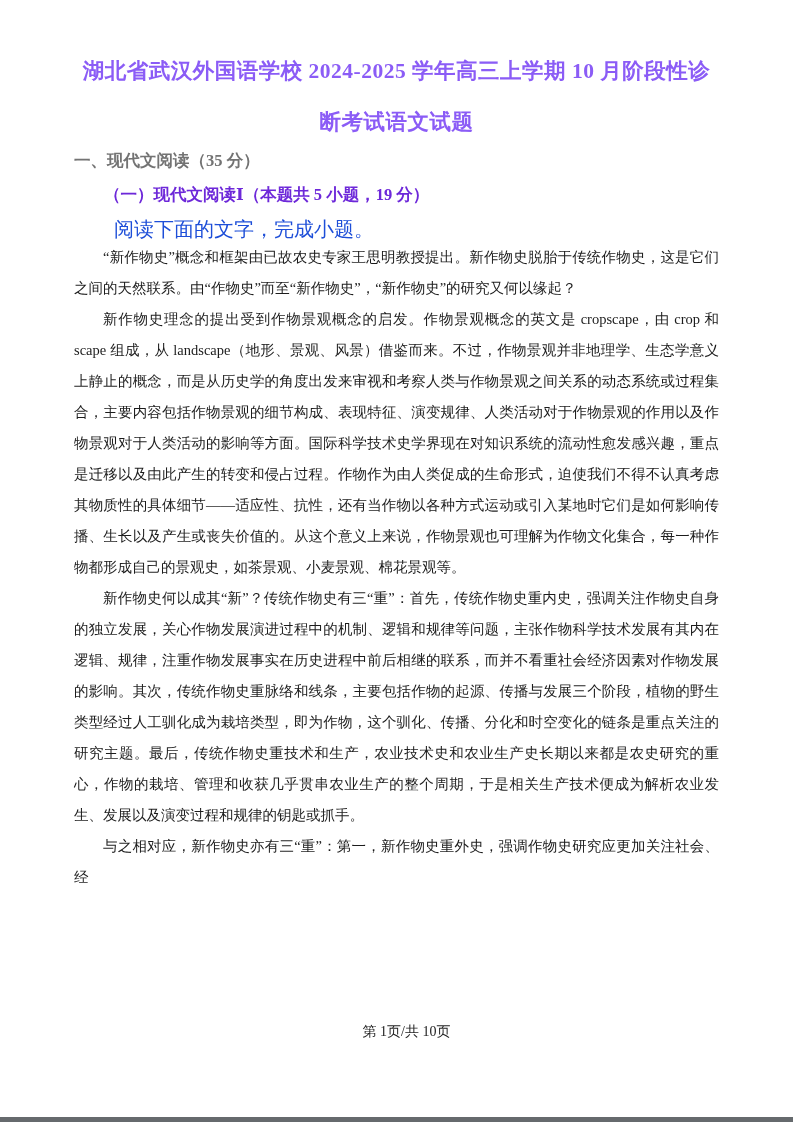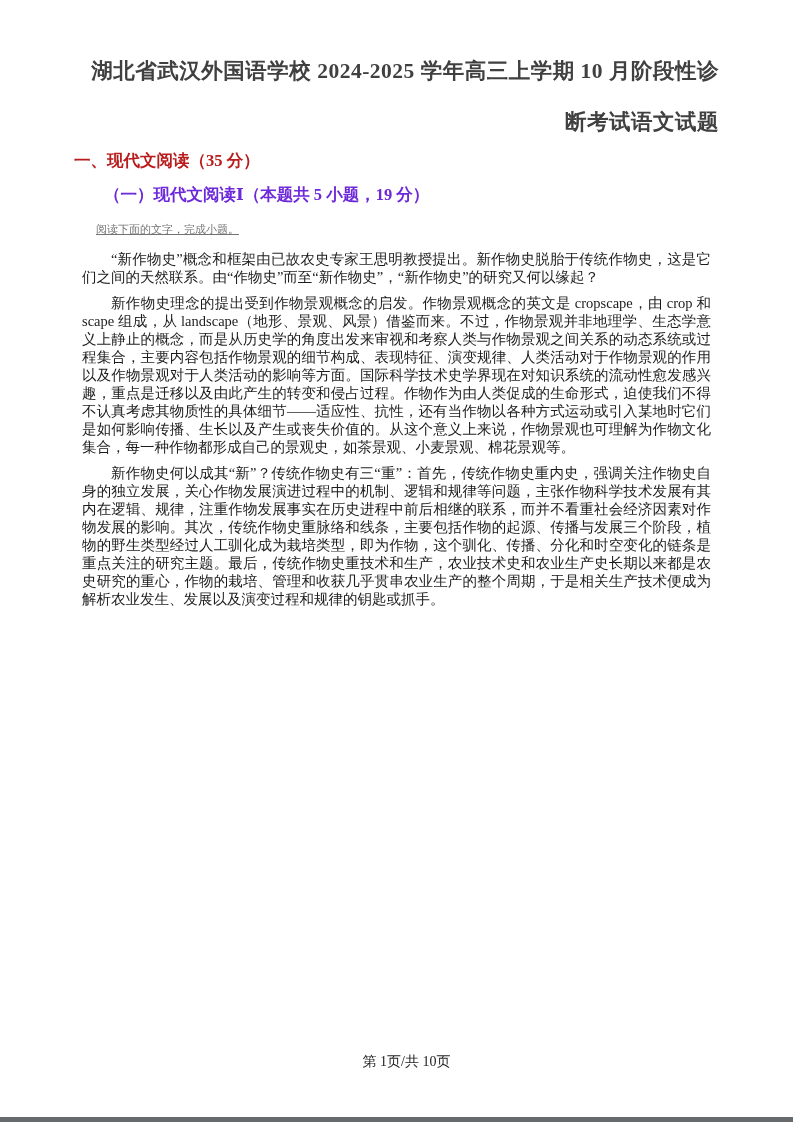--- a/index.html
+++ b/index.html
@@ -16,59 +16,58 @@
     font-family: "Liberation Serif", "DejaVu Serif", serif;
     color: #000000;
   }
   .content {
     padding: 46px 74px 0 74px;
   }
   .doc-title {
     margin: 0;
     font-size: 21.5px;
     font-weight: bold;
-    text-align: right;
+    text-align: center;
     line-height: 51px;
     letter-spacing: 0.5px;
-    color: #404040;
+    color: #8b5cf6;
   }
   .section-heading {
     margin: 0;
     font-size: 16.5px;
     font-weight: bold;
     line-height: 26px;
-    color: #b91c1c;
+    color: #737373;
   }
   .subsection-heading {
     margin: 8px 0 0 0;
     font-size: 16.5px;
     font-weight: bold;
     line-height: 26px;
     text-indent: 30px;
     color: #6d28d9;
   }
   .instruction {
     margin: 8px 0 0 0;
-    font-size: 11px;
+    font-size: 20px;
     line-height: 26px;
     text-indent: 2em;
-    color: #737373;
-    text-decoration: underline;
+    color: #1d4ed8;
   }
   .passage-para {
-    margin: 8px;
+    margin: 0;
     font-size: 14.5px;
-    line-height: 18px;
+    line-height: 31px;
     text-align: justify;
     text-indent: 2em;
     color: #1c1c1c;
   }
   .footer {
     position: absolute;
-    top: 1052px;
+    top: 1022px;
     left: 0;
     right: 0;
     text-align: center;
     font-size: 14px;
     line-height: 20px;
     color: #222222;
     padding-left: 20px;
   }
   .page-bottom-edge {
     position: absolute;
@@ -84,16 +83,17 @@
 
 <div class="page">
   <div class="content">
     <h1 class="doc-title">湖北省武汉外国语学校 2024-2025 学年高三上学期 10 月阶段性诊断考试语文试题</h1>
     <h2 class="section-heading">一、现代文阅读（35 分）</h2>
     <h3 class="subsection-heading">（一）现代文阅读Ⅰ（本题共 5 小题，19 分）</h3>
     <p class="instruction">阅读下面的文字，完成小题。</p>
     <p class="passage-para">“新作物史”概念和框架由已故农史专家王思明教授提出。新作物史脱胎于传统作物史，这是它们之间的天然联系。由“作物史”而至“新作物史”，“新作物史”的研究又何以缘起？</p>
     <p class="passage-para">新作物史理念的提出受到作物景观概念的启发。作物景观概念的英文是 cropscape，由 crop 和 scape 组成，从 landscape（地形、景观、风景）借鉴而来。不过，作物景观并非地理学、生态学意义上静止的概念，而是从历史学的角度出发来审视和考察人类与作物景观之间关系的动态系统或过程集合，主要内容包括作物景观的细节构成、表现特征、演变规律、人类活动对于作物景观的作用以及作物景观对于人类活动的影响等方面。国际科学技术史学界现在对知识系统的流动性愈发感兴趣，重点是迁移以及由此产生的转变和侵占过程。作物作为由人类促成的生命形式，迫使我们不得不认真考虑其物质性的具体细节——适应性、抗性，还有当作物以各种方式运动或引入某地时它们是如何影响传播、生长以及产生或丧失价值的。从这个意义上来说，作物景观也可理解为作物文化集合，每一种作物都形成自己的景观史，如茶景观、小麦景观、棉花景观等。</p>
     <p class="passage-para">新作物史何以成其“新”？传统作物史有三“重”：首先，传统作物史重内史，强调关注作物史自身的独立发展，关心作物发展演进过程中的机制、逻辑和规律等问题，主张作物科学技术发展有其内在逻辑、规律，注重作物发展事实在历史进程中前后相继的联系，而并不看重社会经济因素对作物发展的影响。其次，传统作物史重脉络和线条，主要包括作物的起源、传播与发展三个阶段，植物的野生类型经过人工驯化成为栽培类型，即为作物，这个驯化、传播、分化和时空变化的链条是重点关注的研究主题。最后，传统作物史重技术和生产，农业技术史和农业生产史长期以来都是农史研究的重心，作物的栽培、管理和收获几乎贯串农业生产的整个周期，于是相关生产技术便成为解析农业发生、发展以及演变过程和规律的钥匙或抓手。</p>
+    <p class="passage-para">与之相对应，新作物史亦有三“重”：第一，新作物史重外史，强调作物史研究应更加关注社会、经</p>
   </div>
   <div class="footer">第 1页/共 10页</div>
   <div class="page-bottom-edge"></div>
 </div>
 
 </body></html>

